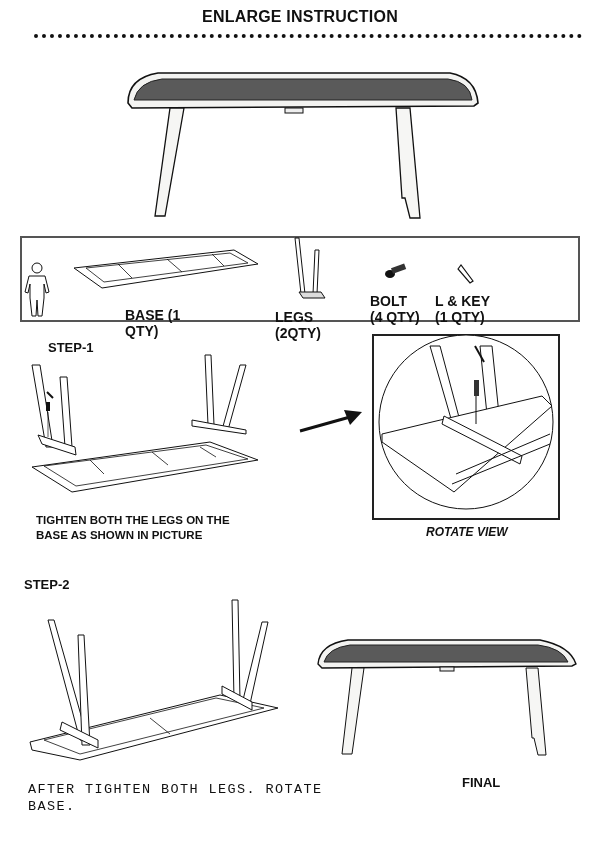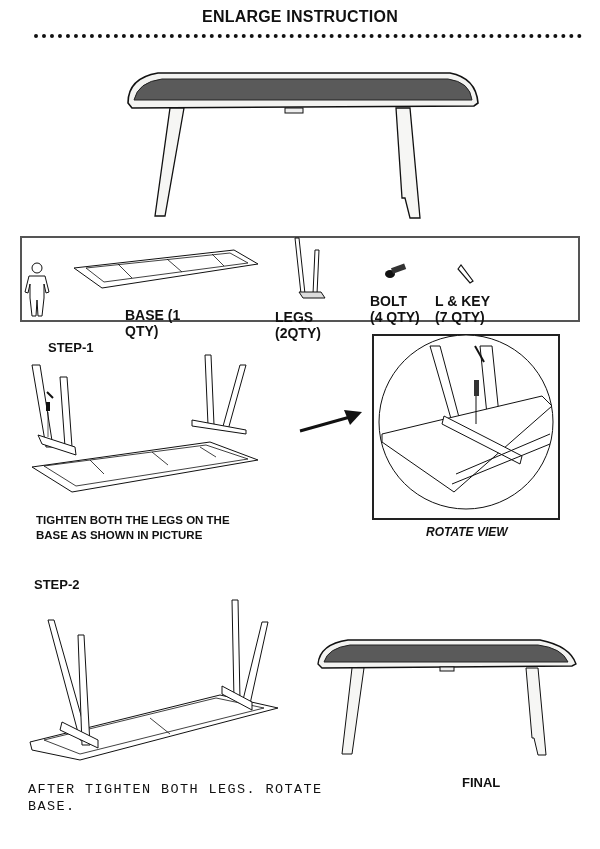--- a/index.html
+++ b/index.html
@@ -55,21 +55,21 @@
   <ellipse cx="5" cy="9" rx="5" ry="4" fill="#111"></ellipse>
   <rect x="7" y="3" width="14" height="6" transform="rotate(-20 7 6)" fill="#333"></rect>
 </svg>
 <div class="abs lbl" style="left:370px;top:293px;width:50px;">BOLT</div>
 <div class="abs lbl" style="left:370px;top:309px;width:50px;">(4 QTY)</div>
 
 <svg style="left:455px;top:263px;" width="20" height="22">
   <path d="M3 6 L6 2 L18 18 L15 20 Z" fill="#fff" stroke="#111" stroke-width="1.2"></path>
 </svg>
 <div class="abs lbl" style="left:435px;top:293px;width:60px;">L &amp; KEY</div>
-<div class="abs lbl" style="left:435px;top:309px;width:60px;">(7 QTY)</div>
+<div class="abs lbl" style="left:435px;top:309px;width:60px;">(1 QTY)</div>
 
 <div class="abs step" style="left:48px;top:340px;">STEP-1</div>
 <svg style="left:20px;top:330px;" width="280" height="170">
   <polygon points="12,35 20,35 33,117 26,117" fill="#fff" stroke="#111"></polygon>
   <polygon points="40,47 47,47 52,117 45,117" fill="#fff" stroke="#111"></polygon>
   <polygon points="18,105 55,117 56,125 22,114" fill="#fff" stroke="#111"></polygon>
   <path d="M27 62 L33 68" stroke="#111" stroke-width="2"></path>
   <rect x="26" y="72" width="4" height="9" fill="#111"></rect>
   <line x1="28" y1="82" x2="28" y2="107" stroke="#111" stroke-width="0.7"></line>
   <polygon points="185,25 191,25 194,95 188,95" fill="#fff" stroke="#111"></polygon>
@@ -97,21 +97,21 @@
   <polygon points="10,100 60,88 170,62 180,72 82,158 10,108" fill="#fff" stroke="#111"></polygon>
   <polygon points="72,82 150,122 148,130 70,90" fill="#fff" stroke="#111"></polygon>
   <line x1="80" y1="150" x2="178" y2="110" stroke="#111"></line>
   <line x1="84" y1="140" x2="178" y2="100" stroke="#111"></line>
   <path d="M103 12 L112 28" stroke="#111" stroke-width="2"></path>
   <rect x="102" y="46" width="5" height="16" fill="#333"></rect>
   <line x1="104" y1="62" x2="104" y2="90" stroke="#111"></line>
 </svg>
 <div class="abs italic" style="left:426px;top:525px;">ROTATE VIEW</div>
 
-<div class="abs step" style="left:34px;top:577px;text-align:center;">STEP-2</div>
+<div class="abs step" style="left:24px;top:577px;text-align:center;">STEP-2</div>
 <svg style="left:20px;top:590px;" width="300" height="170">
   <polygon points="10,152 200,105 258,118 60,170 12,160" fill="#fff" stroke="#111"></polygon>
   <polygon points="24,150 196,108 244,118 60,164" fill="none" stroke="#111" stroke-width="0.8"></polygon>
   <line x1="130" y1="128" x2="150" y2="144" stroke="#111" stroke-width="0.8"></line>
   <polygon points="28,30 34,30 68,150 60,150" fill="#fff" stroke="#111"></polygon>
   <polygon points="58,45 64,45 70,155 62,155" fill="#fff" stroke="#111"></polygon>
   <polygon points="42,132 78,150 78,158 40,140" fill="#fff" stroke="#111"></polygon>
   <polygon points="212,10 218,10 220,110 214,110" fill="#fff" stroke="#111"></polygon>
   <polygon points="242,32 248,32 230,114 222,114" fill="#fff" stroke="#111"></polygon>
   <polygon points="202,96 232,112 232,120 202,104" fill="#fff" stroke="#111"></polygon>

